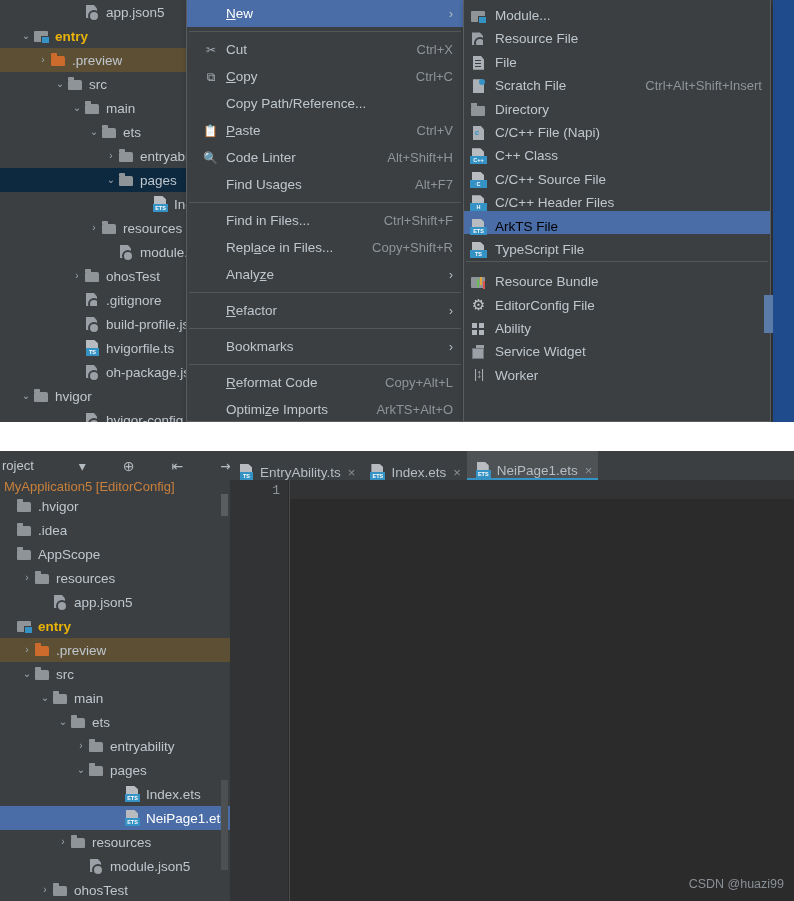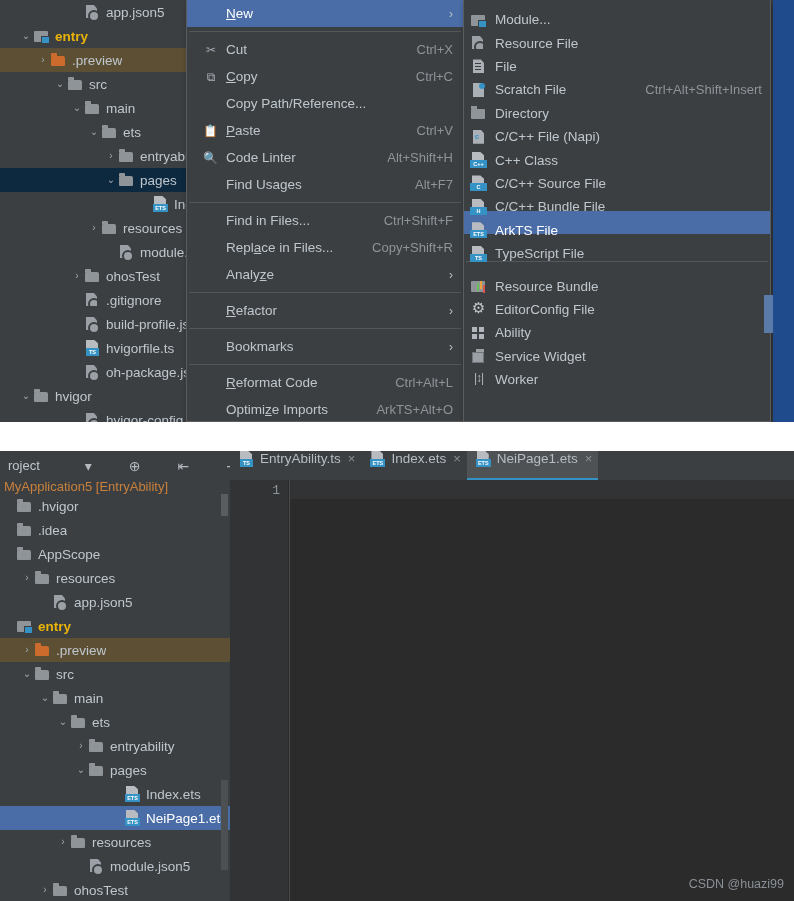--- a/index.html
+++ b/index.html
@@ -128,24 +128,24 @@
   .m-sep { height: 1px; background: #545759; margin: 4px 2px; }
 
   
   .sub-menu {
     position: absolute; left: 463px; top: 0; width: 308px; height: 422px;
     background: #3c3f41; border: 1px solid #5a5d5f; border-top: none;
     box-shadow: 2px 2px 6px rgba(0,0,0,0.4);
     font-size: 13.5px; color: #bfc7ce; overflow: hidden;
   }
   .si {
-    display: flex; align-items: center; height: 23.4px;
-    padding: 16px 8px 0 6px; white-space: nowrap;
-  }
-  .si.hl { background: #4a6da7; color: #ffffff; }
+    display: flex; align-items: flex-start; height: 23.4px;
+    padding: 8px 8px 0 6px; white-space: nowrap;
+  }
+  .si.hl { background: #4a6da7; color: #000000; }
   .si .si-icon { width: 18px; flex: none; margin-right: 7px; position: relative; height: 16px; }
   .si .si-label { flex: 1; }
   .si .si-shortcut { color: #8d9499; font-size: 13px; }
 
   .bi-dir::before { content:""; position:absolute; left:1px; top:4px; width:14px; height:10px; background:#8f9499; border-radius:1px;}
   .bi-dir::after  { content:""; position:absolute; left:1px; top:1px; width:6px; height:3px; background:#8f9499;}
   .bi-mod::before { content:""; position:absolute; left:1px; top:3px; width:14px; height:11px; background:#8f9499; border-radius:1px;}
   .bi-mod::after  { content:""; position:absolute; left:8px; top:8px; width:7px; height:6px; background:#3592c4; border:1px solid #3c3f41;}
   .bi-file::before{ content:""; position:absolute; left:3px; top:1px; width:11px; height:14px; background:#aab0b6;
                     clip-path: polygon(0 0, 72% 0, 100% 26%, 100% 100%, 0 100%);}
@@ -182,35 +182,35 @@
                     color:#b0b6bb; font-size:12px; text-align:center; letter-spacing:-1px;}
 
   
   .bottom-section {
     position: absolute; left: 0; top: 451px; width: 794px; height: 450px;
     background: #2b2b2b; overflow: hidden;
   }
   .bs-toolbar {
     position: absolute; left: 0; top: 0; width: 230px; height: 29px;
     background: #3c3f41; display: flex; align-items: center;
-    padding-left: 8px; color: #bfc7ce; font-size: 13px; gap: 37px;
+    padding-left: 2px; color: #bfc7ce; font-size: 13px; gap: 37px;
   }
   .tb-title { margin-right: 8px; }
   .tb-icon {
     width: 23px; height: 22px; display: flex; align-items: center;
     justify-content: center; color: #b3bac0; font-size: 14px;
   }
   .tb-divider { width: 1px; height: 16px; background: #5a5d5f; margin: 0 4px; }
 
   .tabbar {
     position: absolute; left: 230px; top: 0; width: 564px; height: 29px;
     background: #3c3f41; display: flex; align-items: stretch;
   }
   .tab {
-    display: flex; align-items: flex-start; padding: 0 6px 0 8px;
+    display: flex; align-items: flex-end; padding: 0 6px 0 8px;
     font-size: 13.5px; color: #b6bdc4; white-space: nowrap;
   }
   .tab.active { background: #4e5254; border-bottom: 2px solid #3592c4; }
   .tab .t-ic { width: 17px; height: 16px; position: relative; margin-right: 5px; flex: none; }
   .tab .t-close { margin-left: 7px; color: #8a9097; font-size: 13px; }
 
   .bs-tree {
     position: absolute; left: 0; top: 29px; width: 230px; bottom: 0;
     background: #3c3f41; font-size: 13.5px; overflow: hidden;
   }
@@ -425,21 +425,21 @@
         <div class="m-sep"></div>
         <div class="mi">
           <span class="mi-icon"></span>
           <span class="mi-label">Bookmarks</span>
           <span class="mi-sub">›</span>
         </div>
         <div class="m-sep"></div>
         <div class="mi">
           <span class="mi-icon"></span>
           <span class="mi-label"><u>R</u>eformat Code</span>
-          <span class="mi-shortcut">Ctrl+Alt+L</span>
+          <span class="mi-shortcut">Copy+Alt+L</span>
         </div>
         <div class="mi">
           <span class="mi-icon"></span>
           <span class="mi-label">Optimi<u>z</u>e Imports</span>
           <span class="mi-shortcut">ArkTS+Alt+O</span>
         </div>
         <div class="mi">
           <span class="mi-icon"></span>
           <span class="mi-label"><u>D</u>elete...</span>
           <span class="mi-shortcut">Delete</span>
@@ -475,21 +475,21 @@
         <div class="si">
           <span class="si-icon bi-tag" data-tag="C++"></span>
           <span class="si-label">C++ Class</span>
         </div>
         <div class="si">
           <span class="si-icon bi-tag" data-tag="C"></span>
           <span class="si-label">C/C++ Source File</span>
         </div>
         <div class="si">
           <span class="si-icon bi-tag" data-tag="H"></span>
-          <span class="si-label">C/C++ Bundle File</span>
+          <span class="si-label">C/C++ Header Files</span>
         </div>
         <div class="si hl">
           <span class="si-icon bi-tag" data-tag="ETS"></span>
           <span class="si-label">ArkTS File</span>
         </div>
         <div class="si">
           <span class="si-icon bi-tag" data-tag="TS"></span>
           <span class="si-label">TypeScript File</span>
         </div>
         <div class="m-sep"></div>
@@ -544,21 +544,21 @@
           <span class="t-close">×</span>
         </div>
         <div class="tab active">
           <span class="t-ic ic-ets"></span>
           <span>NeiPage1.ets</span>
           <span class="t-close">×</span>
         </div>
       </div>
 
     <div class="bs-tree">
-      <div class="cut-row">MyApplication5 [EntryAbility]</div>
+      <div class="cut-row">MyApplication5 [EditorConfig]</div>
       <div id="bs-tree-list">
           <div class="trow">
             <span class="indent" style="width: 0px;"></span>
             <span class="arrow blank">›</span>
             <span class="ic ic-folder"></span>
             <span class="lbl">.hvigor</span>
           </div>
           <div class="trow">
             <span class="indent" style="width: 0px;"></span>
             <span class="arrow blank">›</span>

